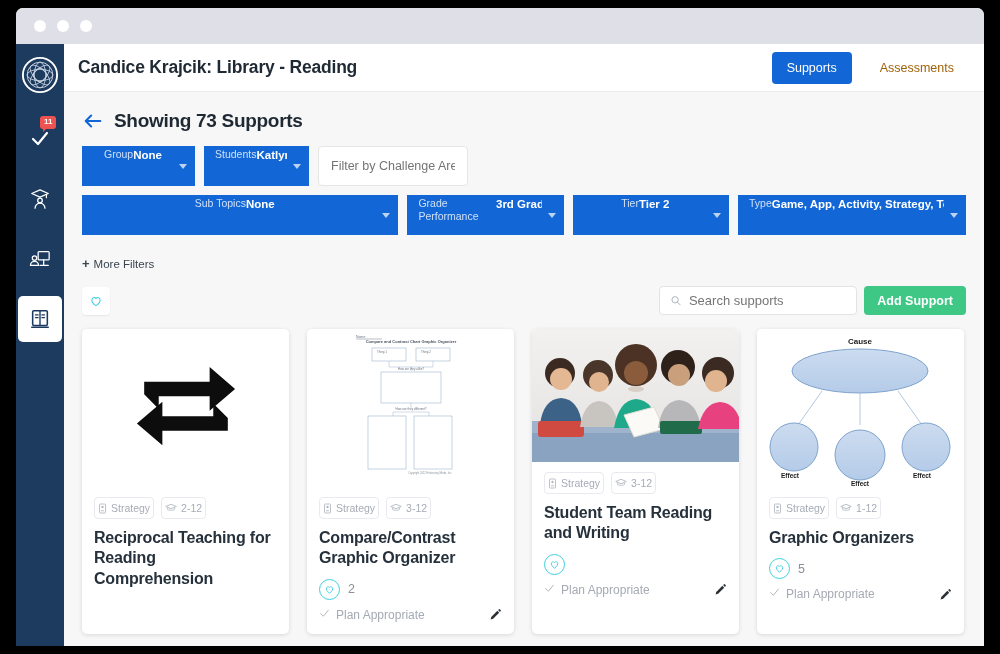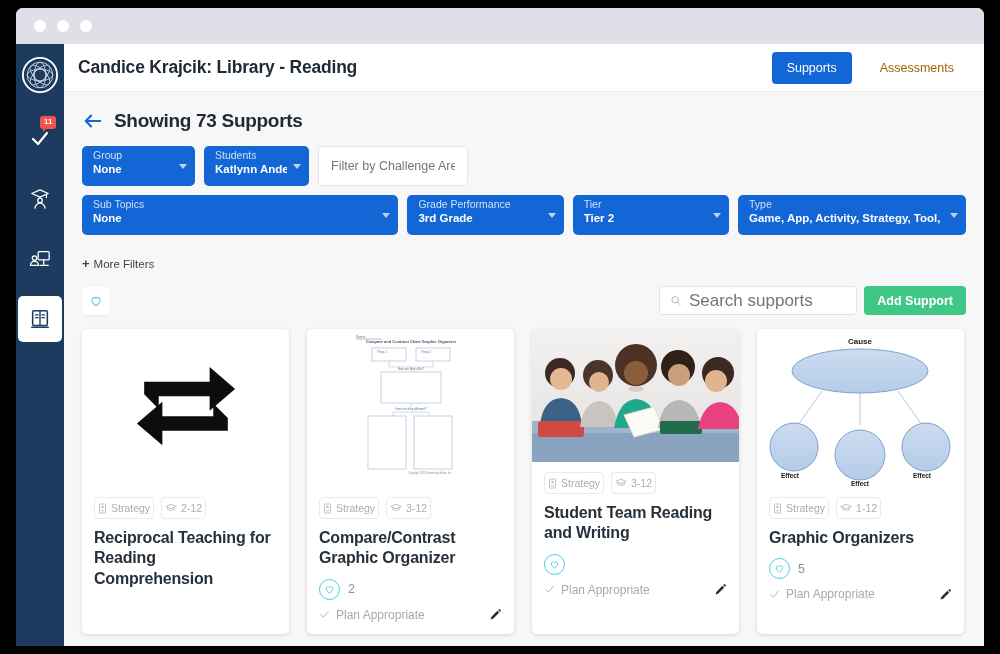--- a/index.html
+++ b/index.html
@@ -70,23 +70,23 @@
   }
 
   
   .content { flex: 1; overflow: hidden; padding: 0 18px; position: relative; }
   .showing-row { display: flex; align-items: flex-start; gap: 10px; padding: 18px 0 14px; }
   .back-arrow { width: 22px; height: 22px; flex: 0 0 22px; }
   .showing-text { font-size: 19px; font-weight: bold; color: #1f2933; letter-spacing: -.3px; }
 
   .filter-row { display: flex; gap: 9px; margin-bottom: 9px; }
   .fchip {
-    background: #1266d6; border-radius: 5px; color: #fff;
+    background: #1266d6; border-radius: 0; color: #fff;
     padding: 2px 22px 8px 11px; position: relative; cursor: pointer;
-    min-height: 40px; display: flex; flex-direction: column; justify-content: center;
+    min-height: 40px; display: flex; flex-direction: row; justify-content: center;
   }
   .fchip .lbl { font-size: 10.5px; color: #cfe0f6; line-height: 1.25; }
   .fchip .val { font-size: 11.5px; font-weight: bold; color: #fff; line-height: 1.3; white-space: nowrap; overflow: hidden; }
   .caret {
     position: absolute; right: 8px; top: 50%; margin-top: -2px;
     width: 0; height: 0; border-left: 4.5px solid transparent;
     border-right: 4.5px solid transparent; border-top: 5px solid #bcd4f2;
   }
   .challenge-input {
     background: #fff; border: 1px solid #e6e6e6; border-radius: 4px;
@@ -105,21 +105,21 @@
     display: flex; align-items: center; justify-content: center; cursor: pointer;
     box-shadow: 0 1px 2px rgba(0,0,0,.07);
   }
   .tools-right { margin-left: auto; display: flex; align-items: center; gap: 7px; }
   .search-box {
     display: flex; align-items: center; gap: 7px; background: #fff;
     border: 1px solid #e3e3e3; border-radius: 4px; height: 29px;
     width: 198px; padding: 0 10px;
   }
   .search-box input {
-    border: none; outline: none; font-size: 17px; color: #9aa0a6;
+    border: none; outline: none; font-size: 13px; color: #9aa0a6;
     font-family: inherit; width: 100%; background: transparent;
   }
   .add-btn {
     background: #3fc786; color: #fff; border: none; border-radius: 4px;
     font-size: 12.5px; font-weight: bold; height: 29px; padding: 0 13px;
     cursor: pointer; font-family: inherit;
   }
 
   
   .cards { display: flex; gap: 18px; }
@@ -139,21 +139,21 @@
     font-size: 16px; font-weight: bold; color: #26313c;
     line-height: 1.28; letter-spacing: -.2px; margin-bottom: 10px;
   }
   .fav-row { display: flex; align-items: center; gap: 8px; margin-bottom: 8px; }
   .fav-circle {
     width: 21px; height: 21px; border-radius: 50%; border: 1.6px solid #3fd0e0;
     display: flex; align-items: center; justify-content: center;
   }
   .fav-count { font-size: 12.5px; color: #8a9099; }
   .plan-row { display: flex; align-items: center; }
-  .plan-text { font-size: 12px; color: #a5aab3; display: flex; align-items: center; gap: 6px; }
+  .plan-text { font-size: 12px; color: #a5aab3; display: flex; align-items: flex-start; gap: 6px; }
   .pencil { margin-left: auto; }
 </style>
 </head>
 <body>
 
 <div id="app">
 
   <div class="titlebar">
     <span class="dot"></span>
     <span class="dot"></span>

